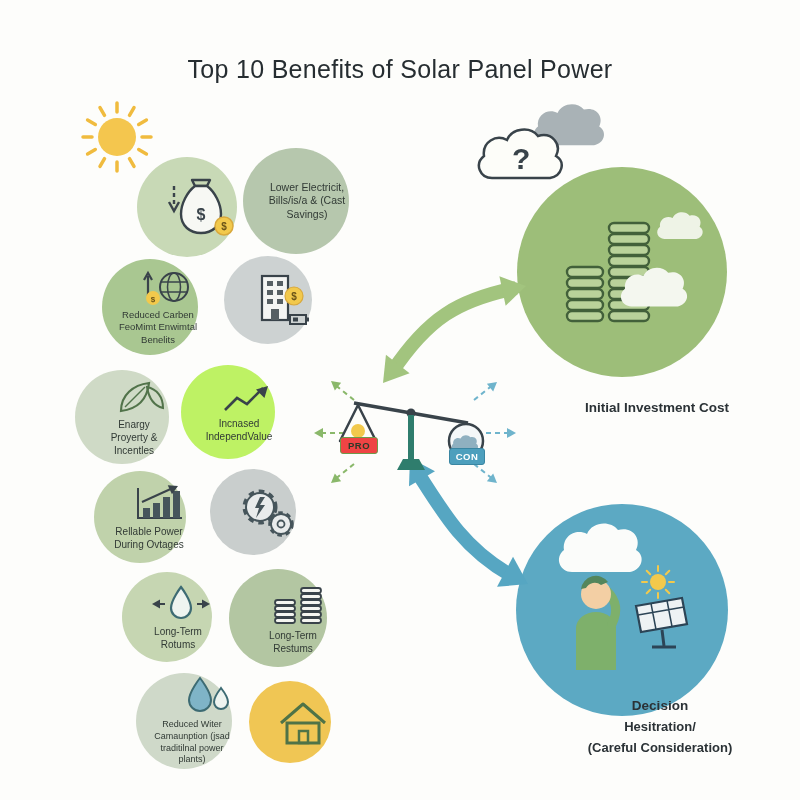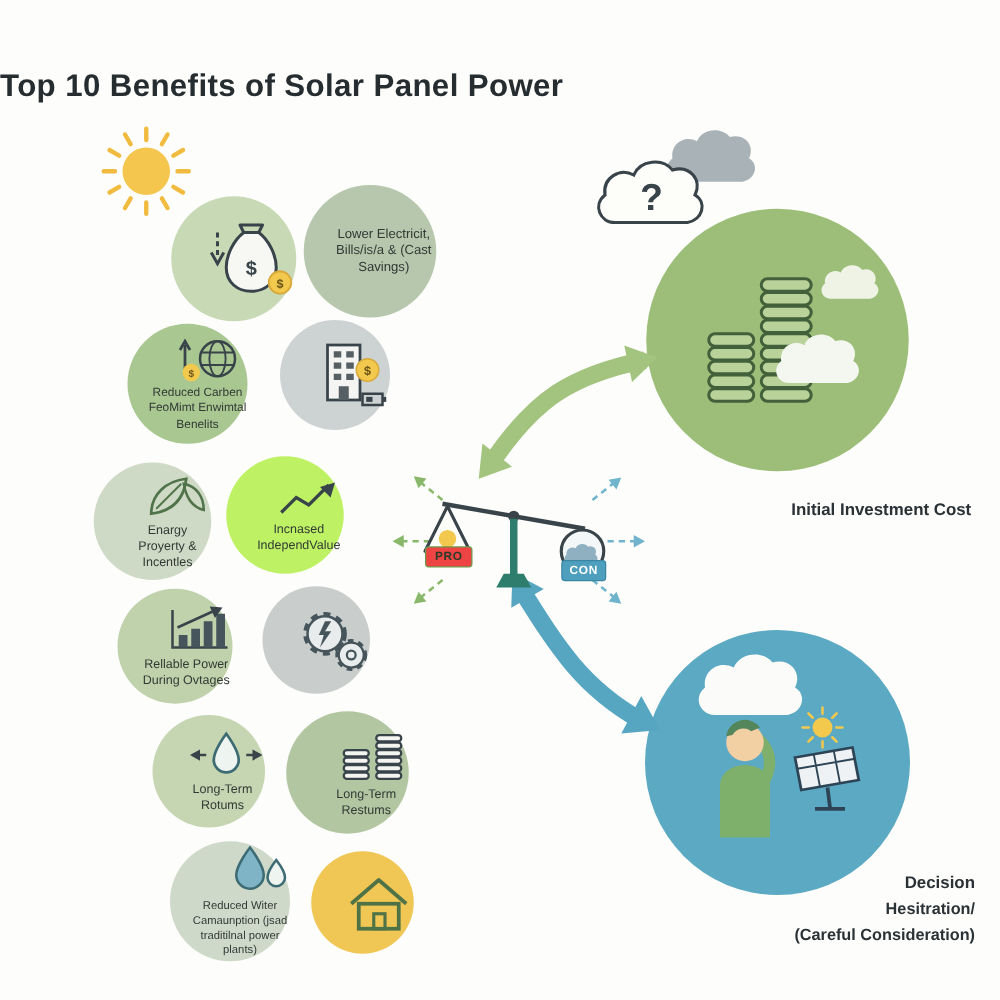--- a/index.html
+++ b/index.html
@@ -1,27 +1,27 @@
 <!DOCTYPE html>
 <html><head>
 <meta charset="utf-8">
 <style>
   html,body{margin:0;padding:0}
   body{font-family:"Liberation Sans",sans-serif;background:#ffffff}
   .canvas{position:relative;width:800px;height:800px;background:#fdfdfb;overflow:hidden}
-  .title{position:absolute;top:38px;left:0;width:100%;text-align:left;font-size:25px;font-weight:700;color:#262d31;letter-spacing:.3px}
+  .title{position:absolute;top:38px;left:0;width:100%;text-align:center;font-size:25px;font-weight:400;color:#262d31;letter-spacing:.3px}
   .bubble{position:absolute;border-radius:50%;display:flex;flex-direction:column;align-items:flex-end;justify-content:center;text-align:center;gap:3px}
   .bubble .label{font-size:10px;line-height:1.3;color:#313a35;font-weight:500}
   .bigcircle{position:absolute;border-radius:50%;overflow:hidden}
   .overlay{position:absolute;left:0;top:0;pointer-events:none}
   .badge{position:absolute;display:flex;align-items:center;justify-content:center;font-size:9.5px;font-weight:700;border-radius:3px;letter-spacing:.5px}
   .badge.pro{background:#ef4444;color:#2c3a28;border:1px solid #6e9a4a}
   .badge.con{background:#4d9fbd;color:#ffffff;border:1px solid #3a86a2}
   .qmark{position:absolute;font-size:30px;font-weight:700;color:#39434a}
-  .callout{position:absolute;text-align:right;color:#2b3236;font-weight:600}
+  .callout{position:absolute;text-align:center;color:#2b3236;font-weight:600}
   .callout div{margin-bottom:6px}
   .callout .l1{font-size:13.5px}
   .callout .l2,.callout .l3{font-size:13px}
 </style>
 </head>
 <body>
 
 <svg width="0" height="0" style="position:absolute" aria-hidden="true">
   <defs>
     <path id="cloudshape" d="M-32 18 C-44 18 -50 4 -40 -4 C-42 -18 -28 -26 -17 -20 C-12 -32 6 -34 14 -24 C28 -28 38 -16 32 -4 C42 2 38 16 26 18 Z"></path>

